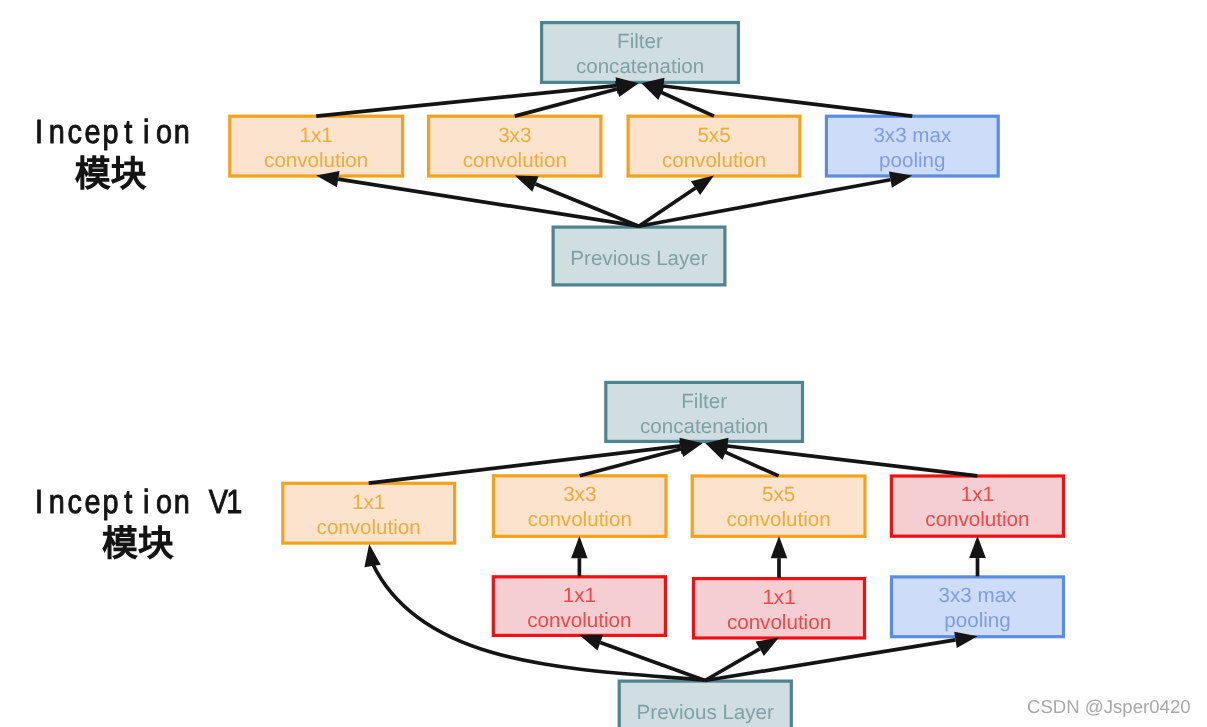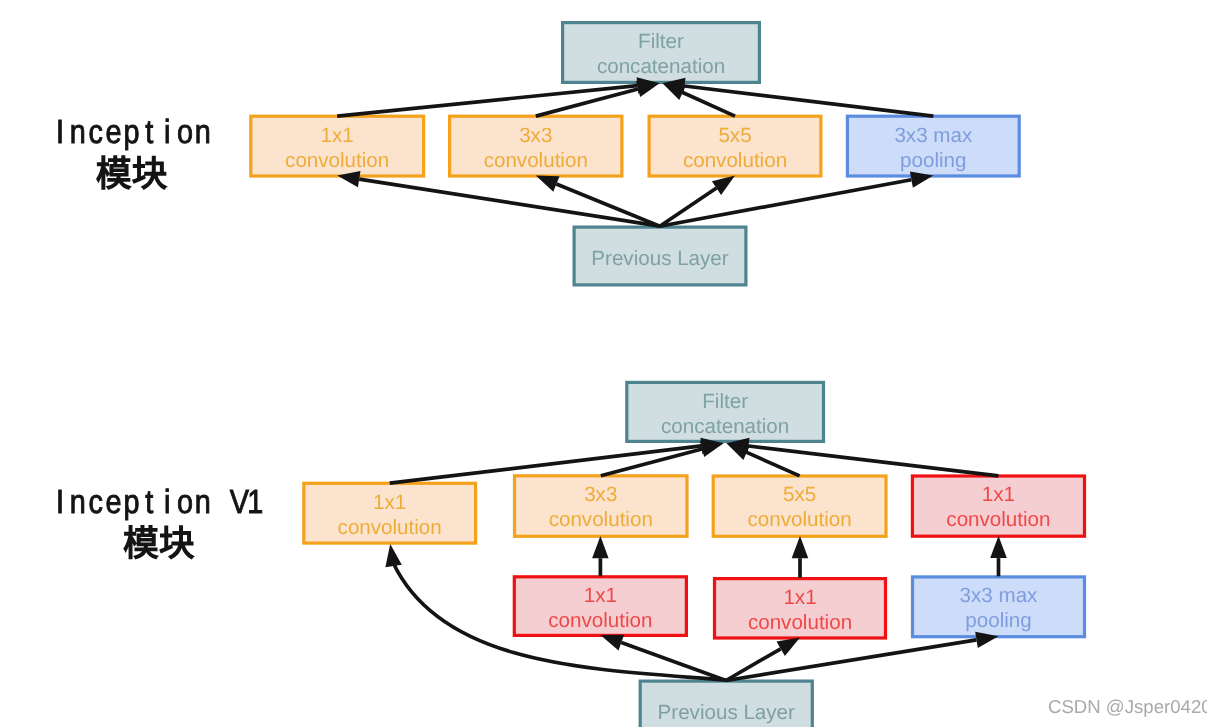--- a/index.html
+++ b/index.html
@@ -1,18 +1,18 @@
 <!DOCTYPE html>
 <html><head>
 <meta charset="utf-8">
 <title>Inception module diagram</title>
 <style>
   html,body{margin:0;padding:0;background:#ffffff;}
   body{width:1207px;height:727px;overflow:hidden;font-family:"Liberation Sans",sans-serif;}
-  #stage{position:relative;width:1046px;height:727px;background:#fff;margin-left:21px;}
+  #stage{position:relative;width:1046px;height:727px;background:#fff;}
   svg#fig{display:block;shape-rendering:geometricPrecision;text-rendering:geometricPrecision;}
   .bx{stroke-width:3.2;}
   .teal{fill:#d0dde1;stroke:#4d8490;}
   .orange{fill:#fce3ce;stroke:#f4a11c;}
   .blue{fill:#cddcf9;stroke:#5a8ddf;}
   .red{fill:#f5ced1;stroke:#ef1111;}
   .lbl{font-family:"Liberation Sans",sans-serif;font-size:20.6px;text-anchor:middle;stroke:none;}
   .teal-t{fill:#7ea2a4;}
   .orange-t{fill:#eeac39;}
   .blue-t{fill:#7f9ddf;}

